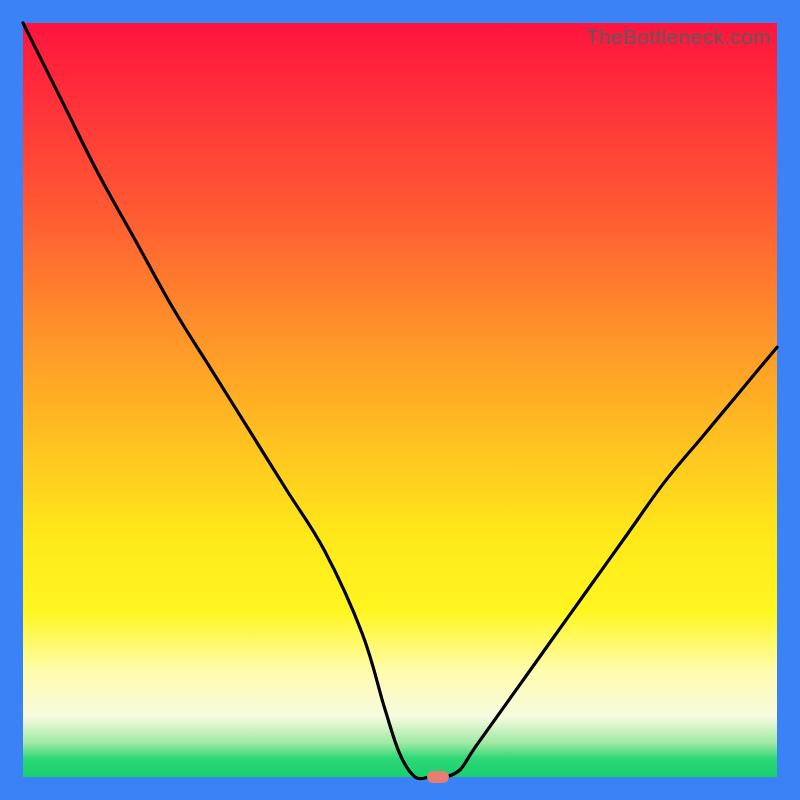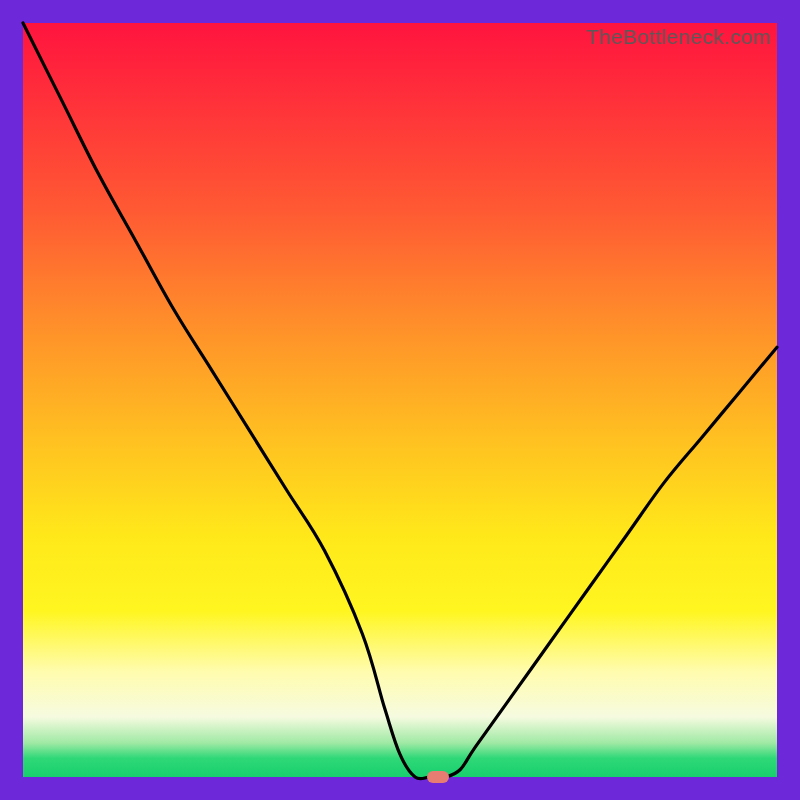--- a/index.html
+++ b/index.html
@@ -8,21 +8,21 @@
     width: 800px;
     height: 800px;
     background: #000;
     overflow: hidden;
     font-family: Arial, Helvetica, sans-serif;
   }
   .frame {
     position: relative;
     width: 800px;
     height: 800px;
-    background: #6d28d9;
+    background: #3b82f6;
   }
   .plot {
     position: absolute;
     left: 23px;
     top: 23px;
     width: 754px;
     height: 754px;
     
     background: linear-gradient(
       to bottom,

